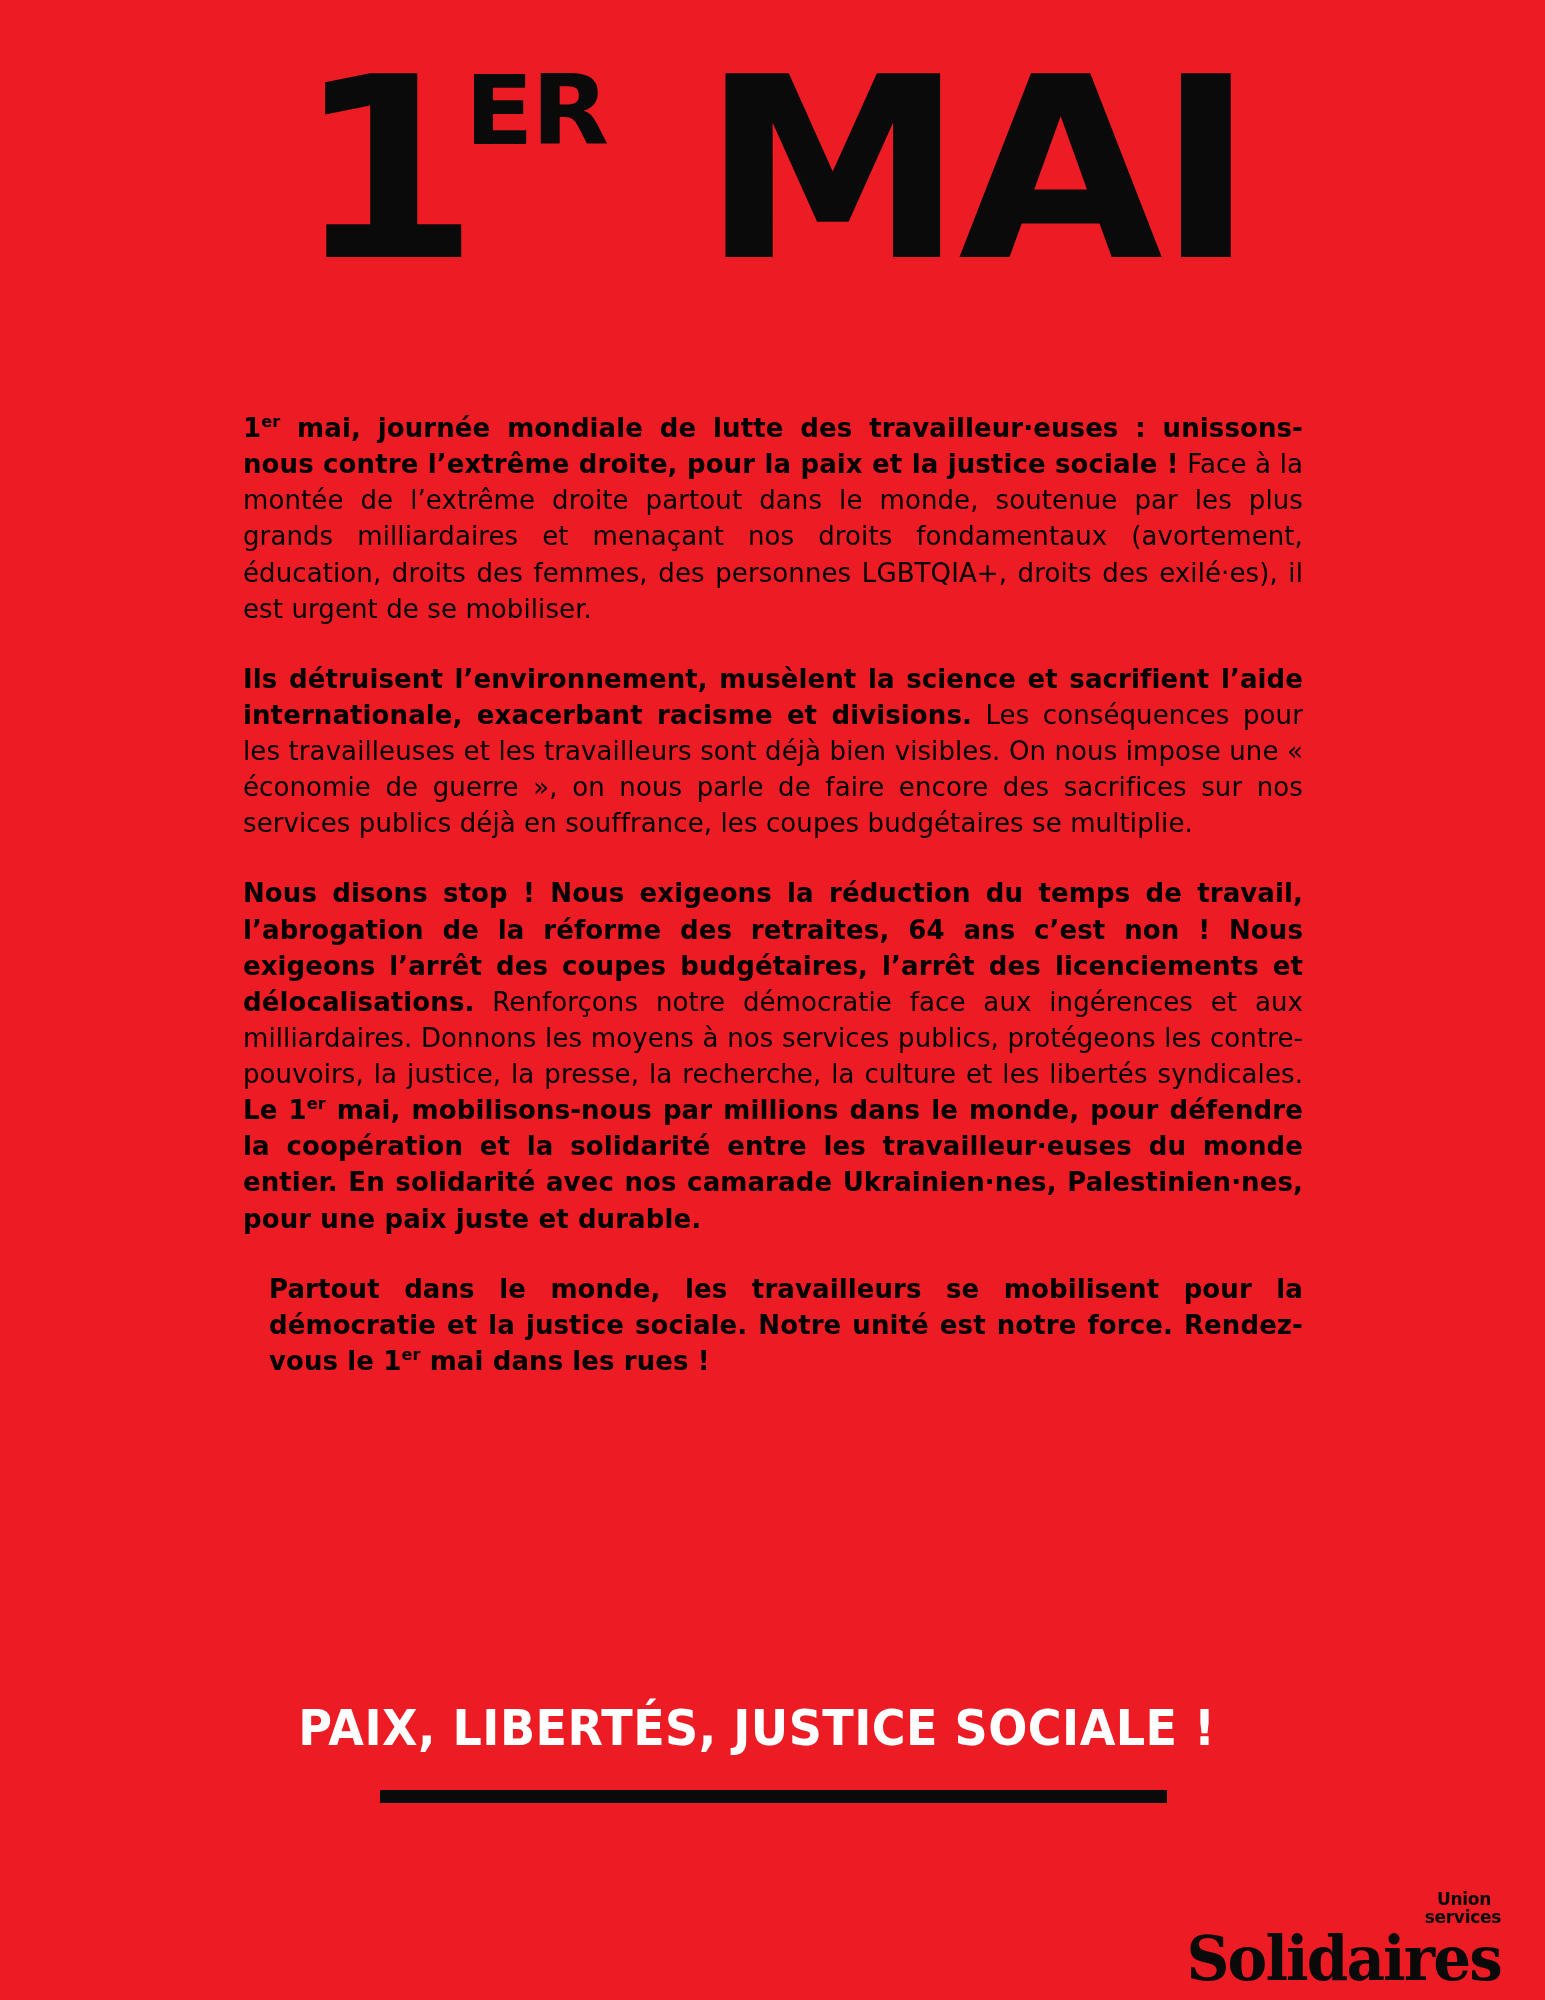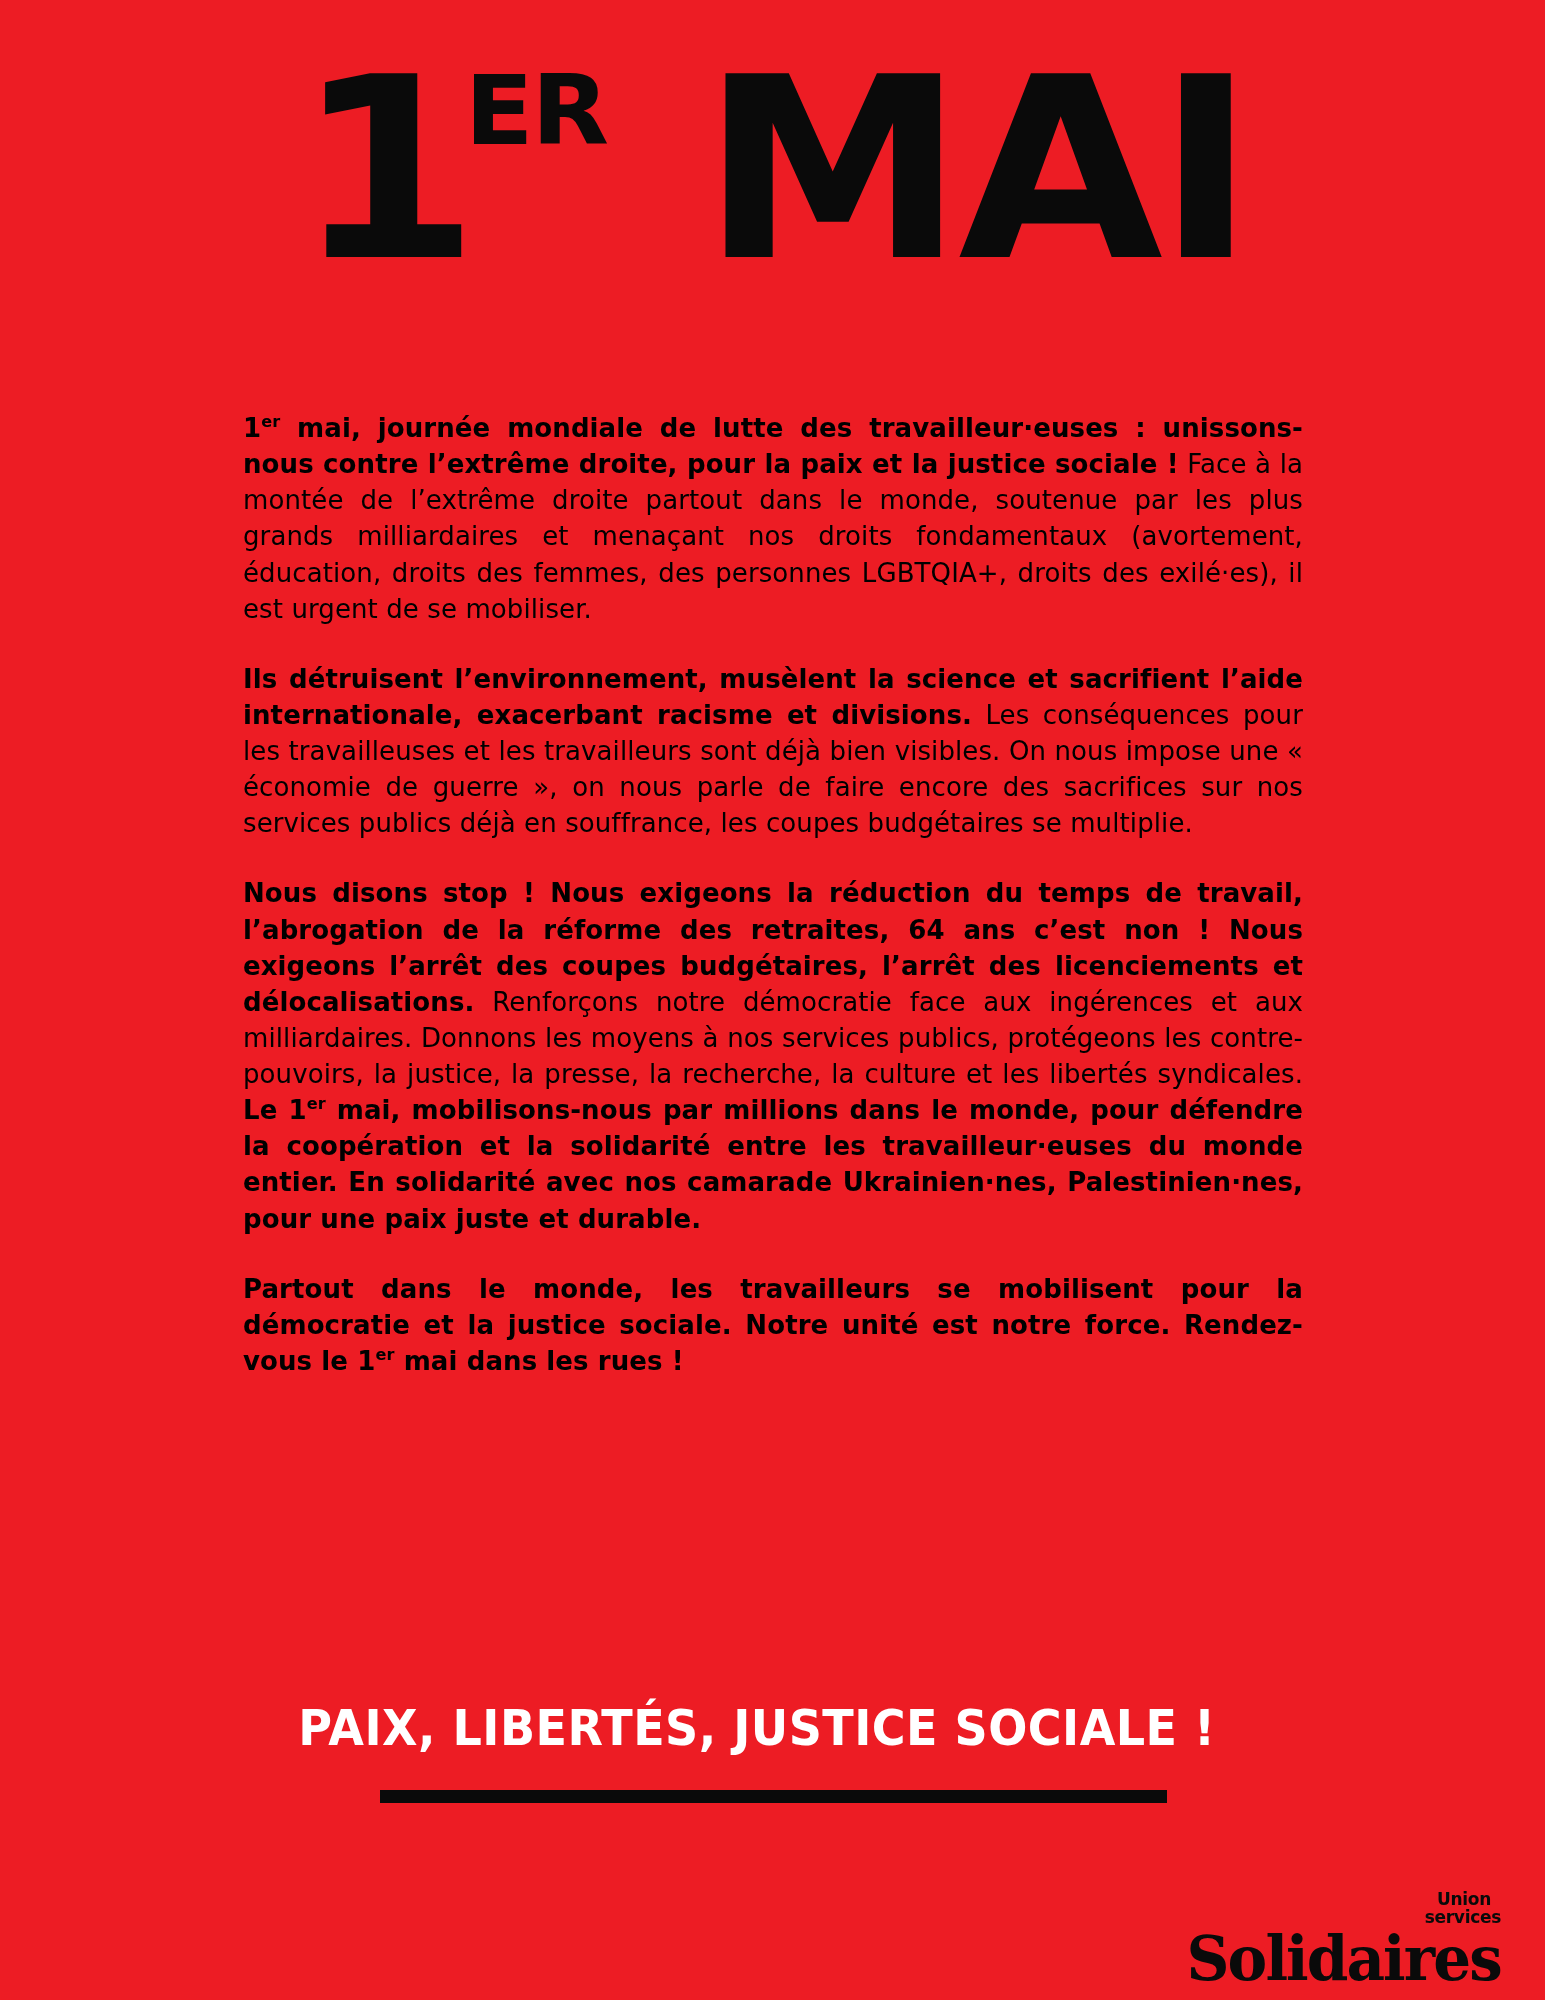--- a/index.html
+++ b/index.html
@@ -62,20 +62,21 @@
     font-size: 26px;
     line-height: 1.39;
     text-align: justify;
     letter-spacing: 0.1px;
   }
   .body-text p {
     margin: 0 0 34px 0;
   }
   .body-text p:last-child {
     margin-bottom: 0;
+    margin-left: 26px;
   }
   .b {
     font-weight: 700;
   }
   sup.ord {
     font-size: 0.62em;
     vertical-align: super;
     line-height: 0;
   }
 

